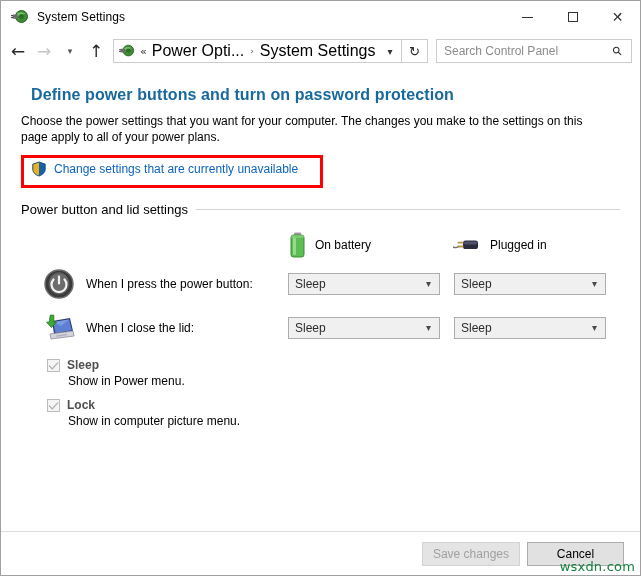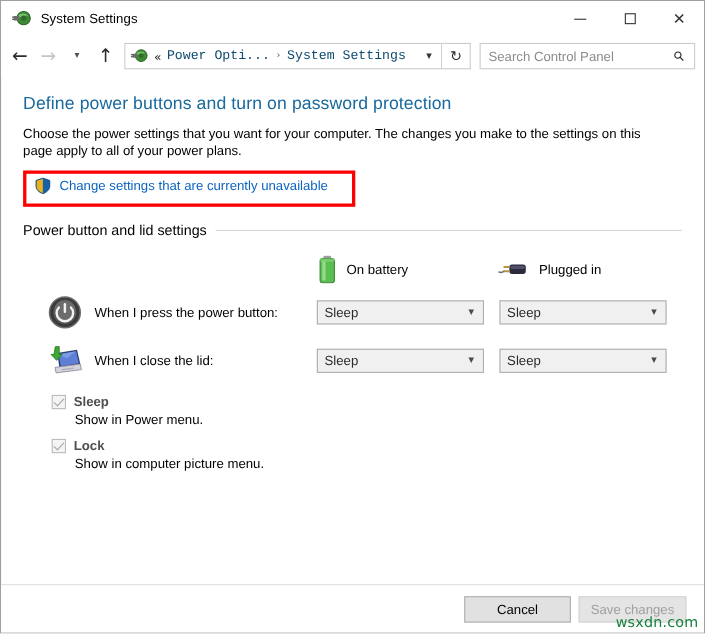--- a/index.html
+++ b/index.html
@@ -114,24 +114,23 @@
     flex: 0 0 auto;
     position: relative;
   }
   .crumb-sep-double {
     font-size: 11px;
     color: #2b2b2b;
     margin-right: 5px;
     font-family: "DejaVu Sans", sans-serif;
   }
   .crumb {
-    font-size: 12px;
-    color: #0c4a6e;
+    font-size: 16px;
+    color: #000000;
     white-space: nowrap;
-    font-family: Liberation Mono, monospace;
   }
   .crumb-sep {
     font-size: 9px;
     color: #5a5a5a;
     margin: 0 6px;
     font-family: "DejaVu Sans", sans-serif;
   }
   #addr-spacer { flex: 1 1 auto; }
   #addr-dropdown {
     width: 22px;
@@ -197,22 +196,23 @@
   #content {
     position: relative;
     padding: 0 20px;
     height: 468px;
     box-sizing: border-box;
   }
   #page-title {
     font-size: 16px;
     color: #17699e;
     margin-top: 17px;
-    font-weight: normal;
+    font-weight: bold;
     letter-spacing: 0.1px;
+    margin-left: 10px;
   }
   #page-desc {
     font-size: 12px;
     color: #000000;
     line-height: 16px;
     margin-top: 9px;
     width: 590px;
   }
 
   
@@ -600,19 +600,19 @@
       <span class="checkbox">
           <span class="tick"></span>
         </span>
       <span class="check-label">Lock</span>
     </div>
     <div class="check-sub">Show in computer picture menu.</div>
 
   </div>
 
   <div id="footer">
+    <div class="btn disabled">Save changes</div>
     <div class="btn normal">Cancel</div>
-    <div class="btn disabled">Save changes</div>
   </div>
 
   <div id="watermark">wsxdn.com</div>
 
 </div>
 
 </body></html>

